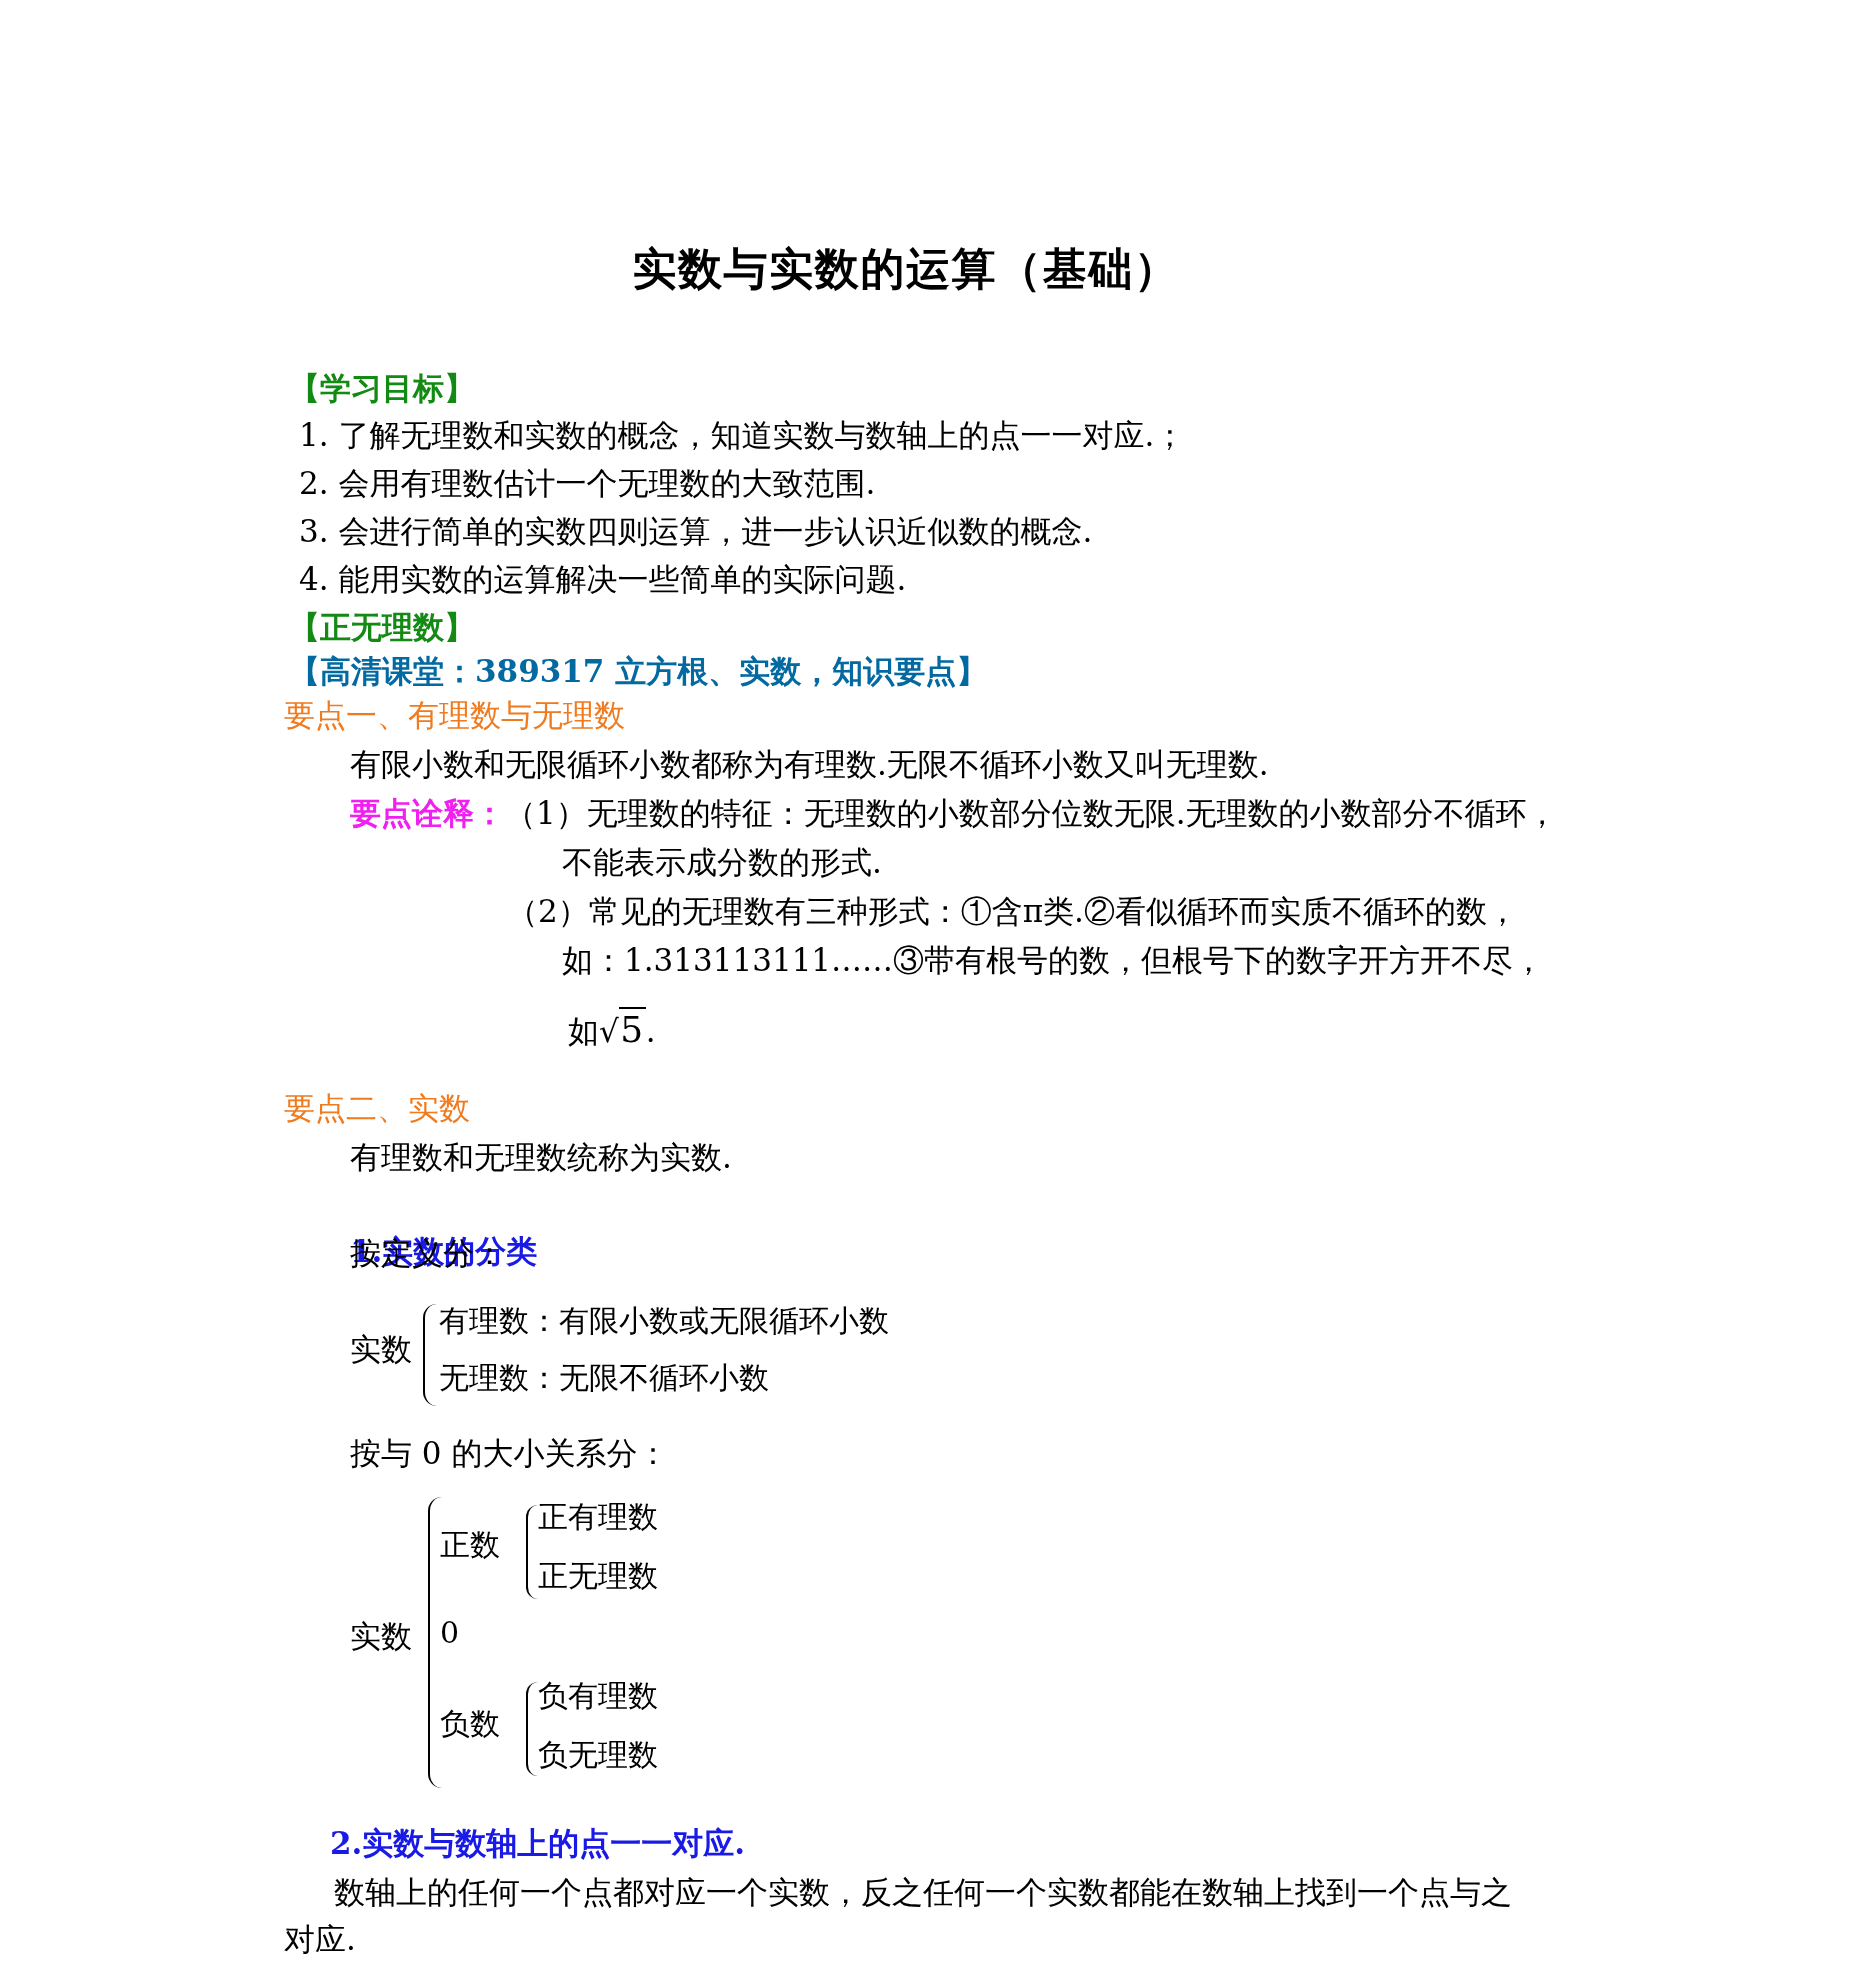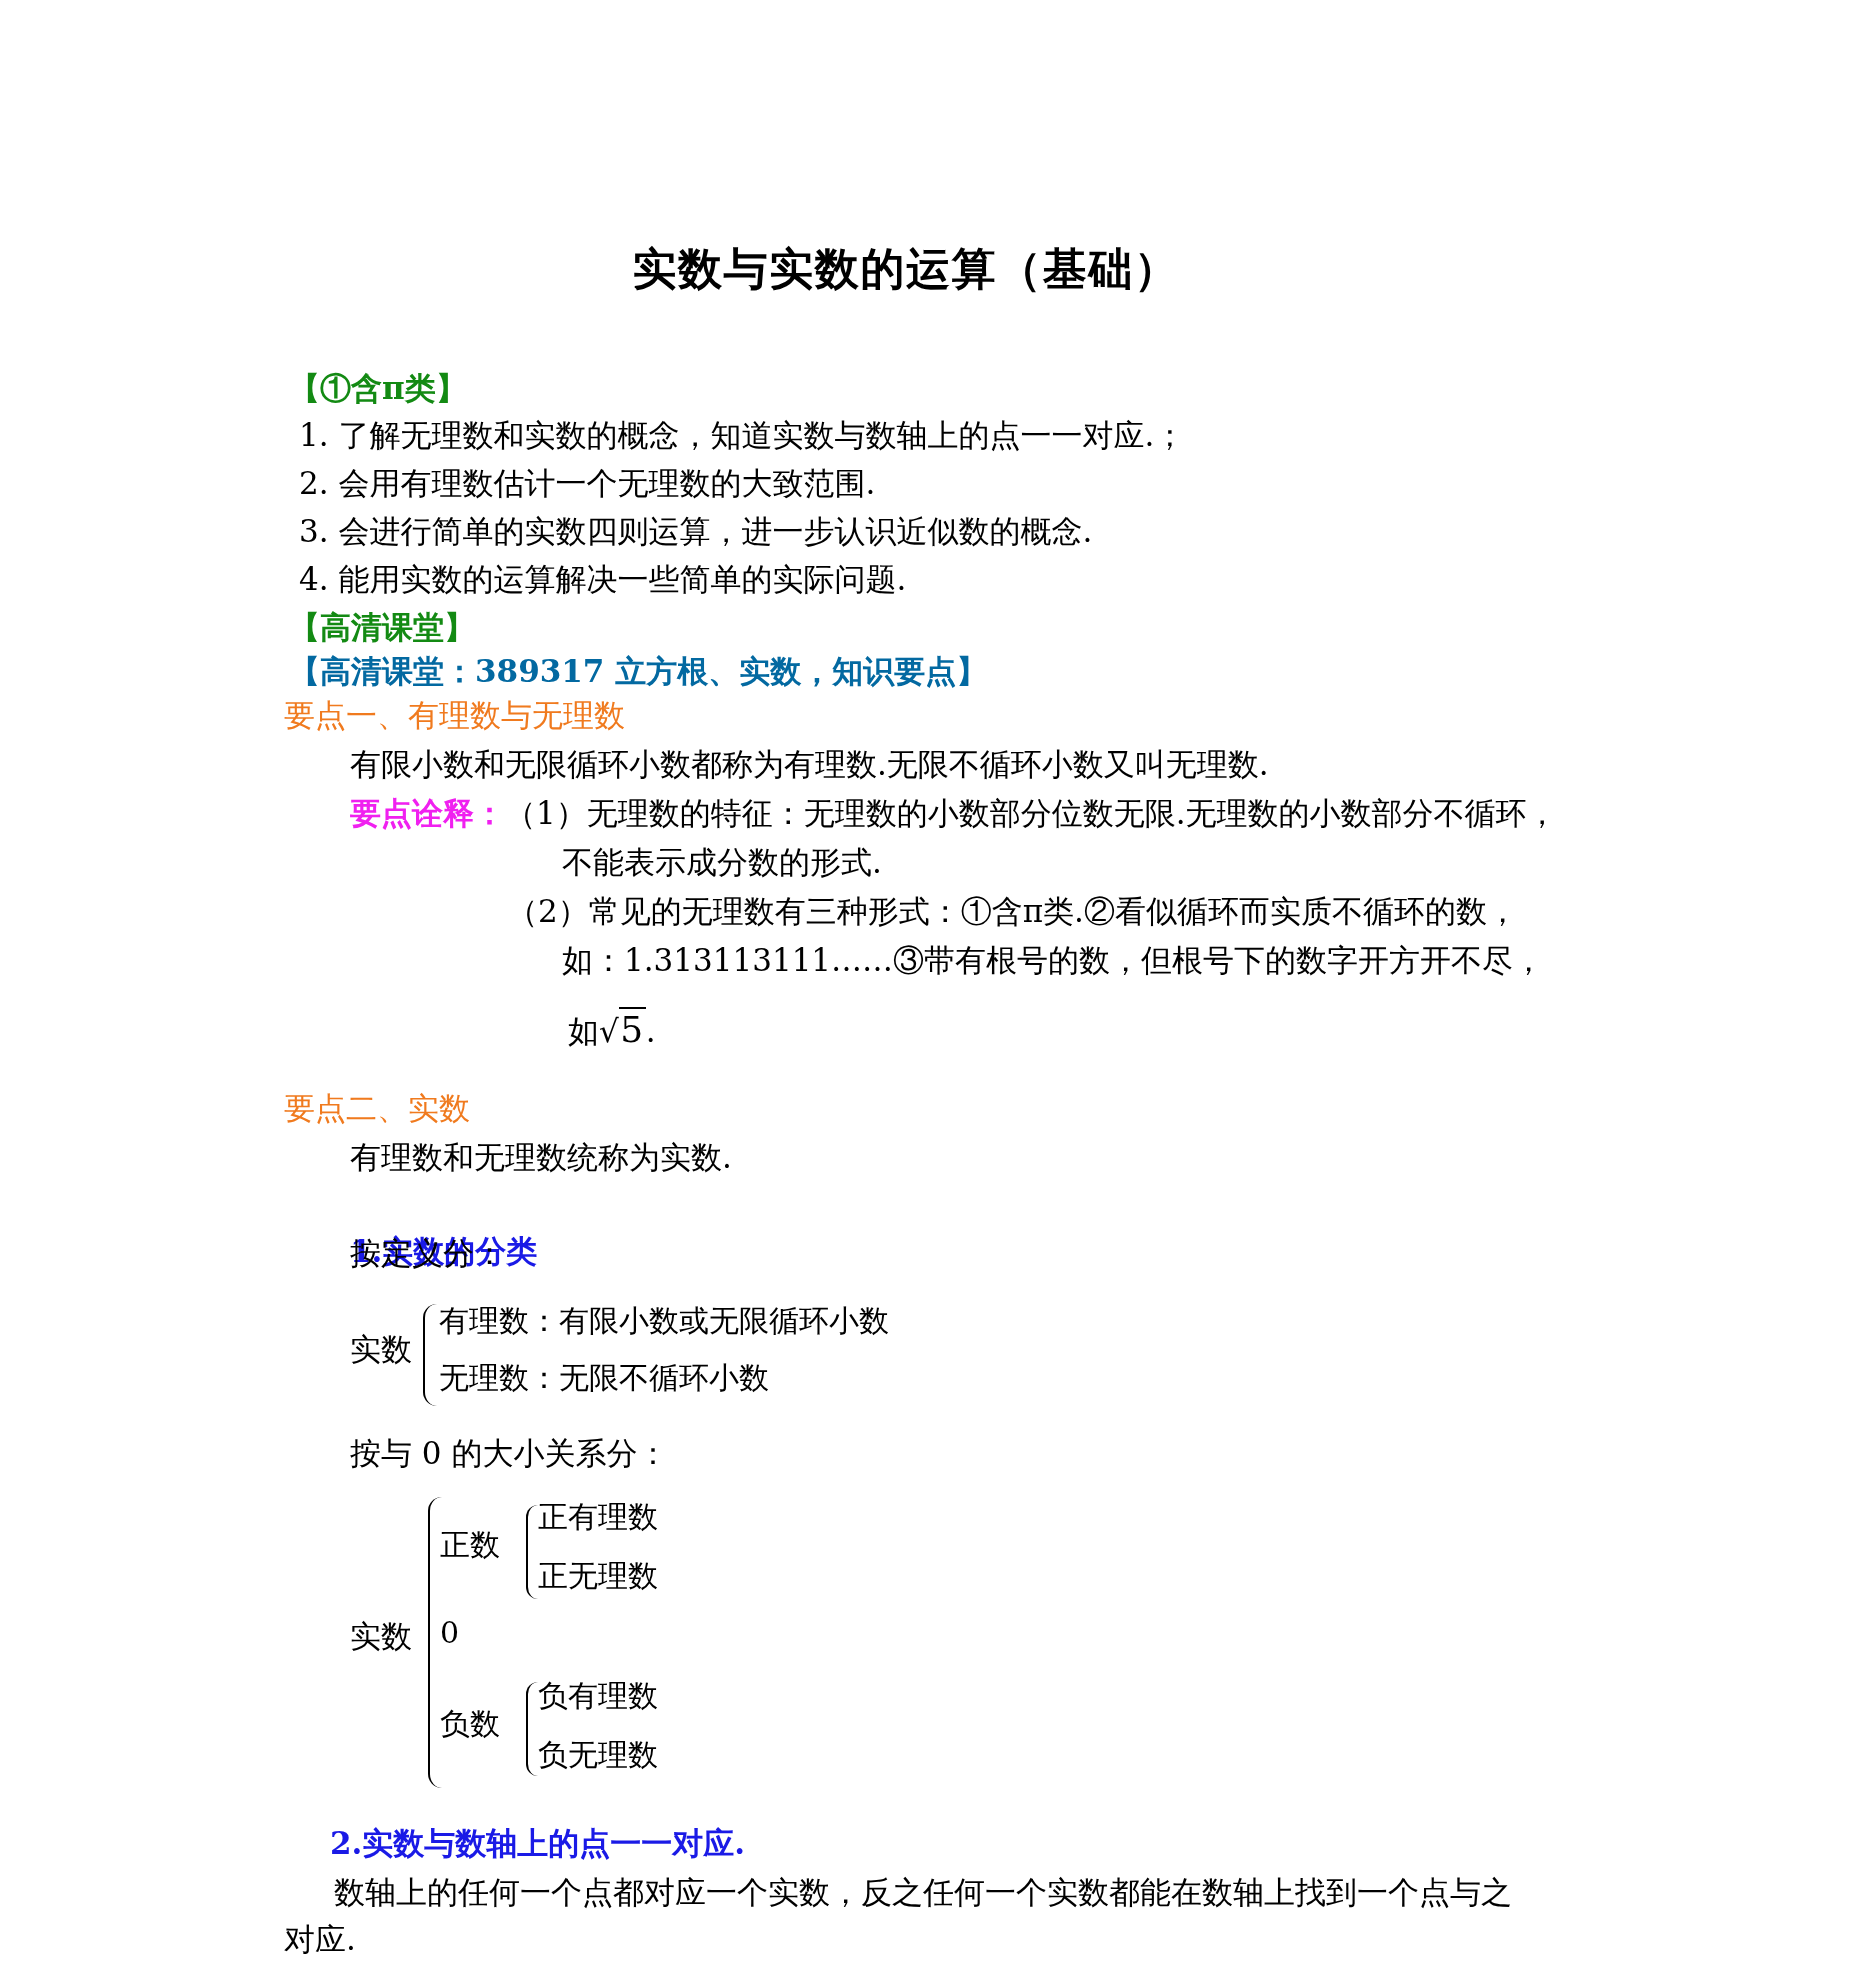--- a/index.html
+++ b/index.html
@@ -16,27 +16,27 @@
   .big { font-size:30px; }
   .brace { position:absolute; border-left:2px solid #000; border-radius:15.7px 0 0 15.7px; }
   .sqrt { display:inline-block; position:relative; }
   .sqrt .rad { border-top:2.4px solid #000; padding:0 2.4px 0 1.6px; font-size:36px; }
 </style>
 </head>
 <body>
 
 <div class="abs title">实数与实数的运算（基础）</div>
 
-<div class="abs t green" style="left:289px;top:373px;">【①含π类】</div>
+<div class="abs t green" style="left:289px;top:373px;">【学习目标】</div>
 <div class="abs t" style="left:299px;top:420px;">1.  了解无理数和实数的概念，知道实数与数轴上的点一一对应.；</div>
 <div class="abs t" style="left:299px;top:468px;">2.  会用有理数估计一个无理数的大致范围.</div>
 <div class="abs t" style="left:299px;top:516px;">3.  会进行简单的实数四则运算，进一步认识近似数的概念.</div>
 <div class="abs t" style="left:299px;top:564px;">4.  能用实数的运算解决一些简单的实际问题.</div>
 
-<div class="abs t green" style="left:289px;top:612px;">【高清课堂】</div>
+<div class="abs t green" style="left:289px;top:612px;">【正无理数】</div>
 <div class="abs t red" style="left:289px;top:656px;">【高清课堂：389317  立方根、实数，知识要点】</div>
 
 <div class="abs t orange" style="left:284px;top:700px;">要点一、有理数与无理数</div>
 <div class="abs t" style="left:350px;top:749px;">有限小数和无限循环小数都称为有理数.无限不循环小数又叫无理数.</div>
 <div class="abs t" style="left:350px;top:798px;">
   <span class="magenta">要点诠释：</span><span>（1）无理数的特征：无理数的小数部分位数无限.无理数的小数部分不循环，</span>
 </div>
 <div class="abs t" style="left:562px;top:847px;">不能表示成分数的形式.</div>
 <div class="abs t" style="left:507px;top:896px;">（2）常见的无理数有三种形式：①含π类.②看似循环而实质不循环的数，</div>
 <div class="abs t" style="left:562px;top:945px;">如：1.313113111……③带有根号的数，但根号下的数字开方开不尽，</div>

